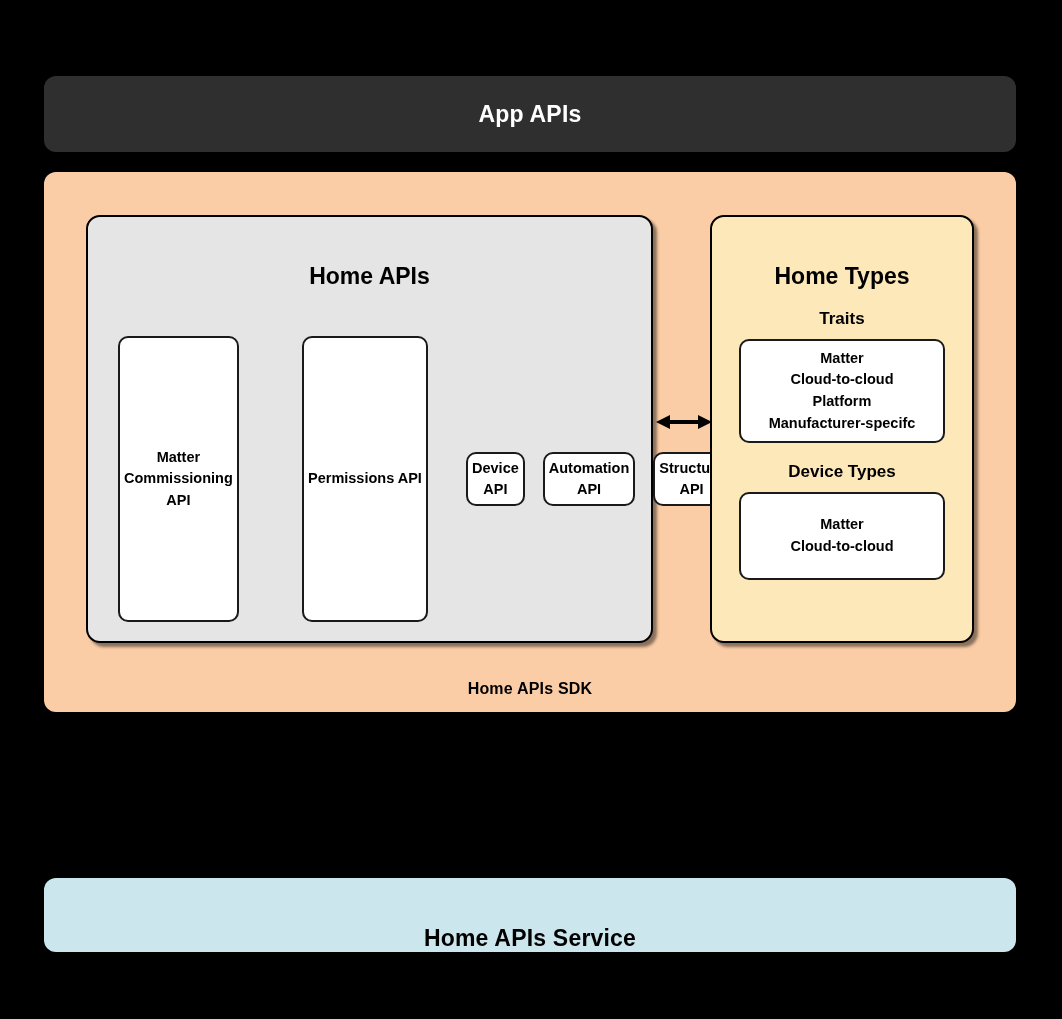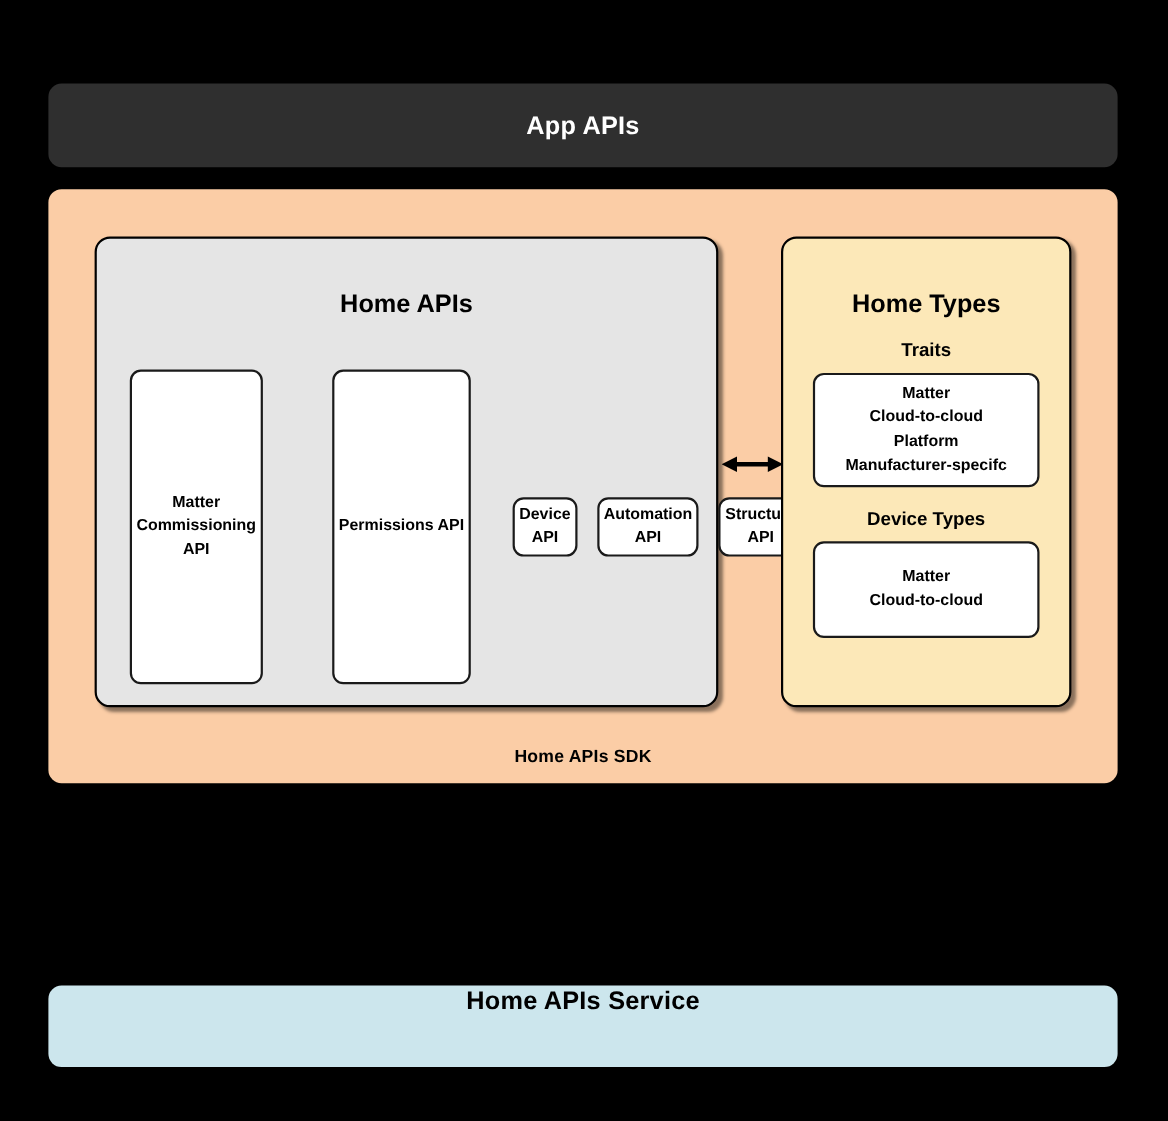--- a/index.html
+++ b/index.html
@@ -163,27 +163,27 @@
     line-height: 1.5;
     padding: 8px 4px;
   }
   .types-box.traits { height: 104px; }
   .types-box.device { height: 88px; }
 
   
   .service-bar {
     position: absolute;
     left: 44px;
-    top: 896px;
+    top: 878px;
     width: 972px;
     height: 74px;
     background: #cce6ed;
     border-radius: 12px;
     display: flex;
-    align-items: flex-start;
+    align-items: flex-end;
     justify-content: center;
   }
   .service-label {
     color: #000000;
     font-size: 23px;
     font-weight: bold;
     letter-spacing: 0.2px;
   }
 
   .multiline { white-space: pre-line; }

